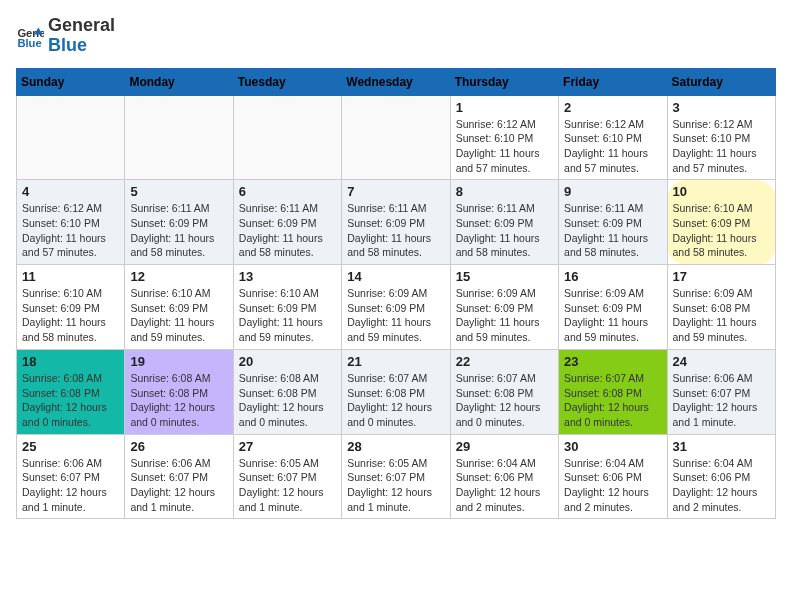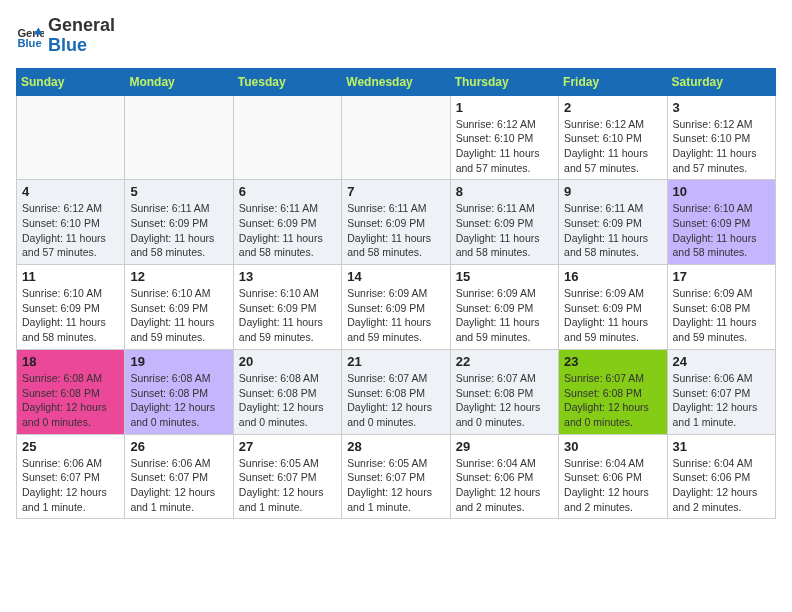--- a/index.html
+++ b/index.html
@@ -46,21 +46,21 @@
       font-size: 16px;
       color: #555;
     }
     .calendar {
       width: 100%;
       border-collapse: collapse;
       font-size: 11px;
     }
     .calendar th {
       background: #1a6bb5;
-      color: #bef264;
+      color: #000000;
       padding: 6px 4px;
       text-align: left;
       font-size: 12px;
       font-weight: bold;
       border: 1px solid #1a6bb5;
     }
     .calendar td {
       border: 1px solid #ccc;
       vertical-align: top;
       padding: 4px 5px;
@@ -194,21 +194,21 @@
         </div>
       </td>
         <td style="background: rgb(238, 242, 247);">
         <div class="day-num">9</div>
         <div class="day-info">
           Sunrise: 6:11 AM<br>
           Sunset: 6:09 PM<br>
           Daylight: 11 hours and 58 minutes.
         </div>
       </td>
-        <td style="background: #c4b5fd;">
+        <td style="background: #fef9c3; border-radius: 20px;">
         <div class="day-num">10</div>
         <div class="day-info">
           Sunrise: 6:10 AM<br>
           Sunset: 6:09 PM<br>
           Daylight: 11 hours and 58 minutes.
         </div>
       </td>
       </tr>
       <tr>
         <td>
@@ -262,21 +262,21 @@
         <td>
         <div class="day-num">17</div>
         <div class="day-info">
           Sunrise: 6:09 AM<br>
           Sunset: 6:08 PM<br>
           Daylight: 11 hours and 59 minutes.
         </div>
       </td>
       </tr>
       <tr>
-        <td style="background: #ec4899; margin-left: 16px;">
+        <td style="background: #14b8a6; margin-left: 16px;">
         <div class="day-num">18</div>
         <div class="day-info">
           Sunrise: 6:08 AM<br>
           Sunset: 6:08 PM<br>
           Daylight: 12 hours and 0 minutes.
         </div>
       </td>
         <td style="background: #c4b5fd;">
         <div class="day-num">19</div>
         <div class="day-info">

